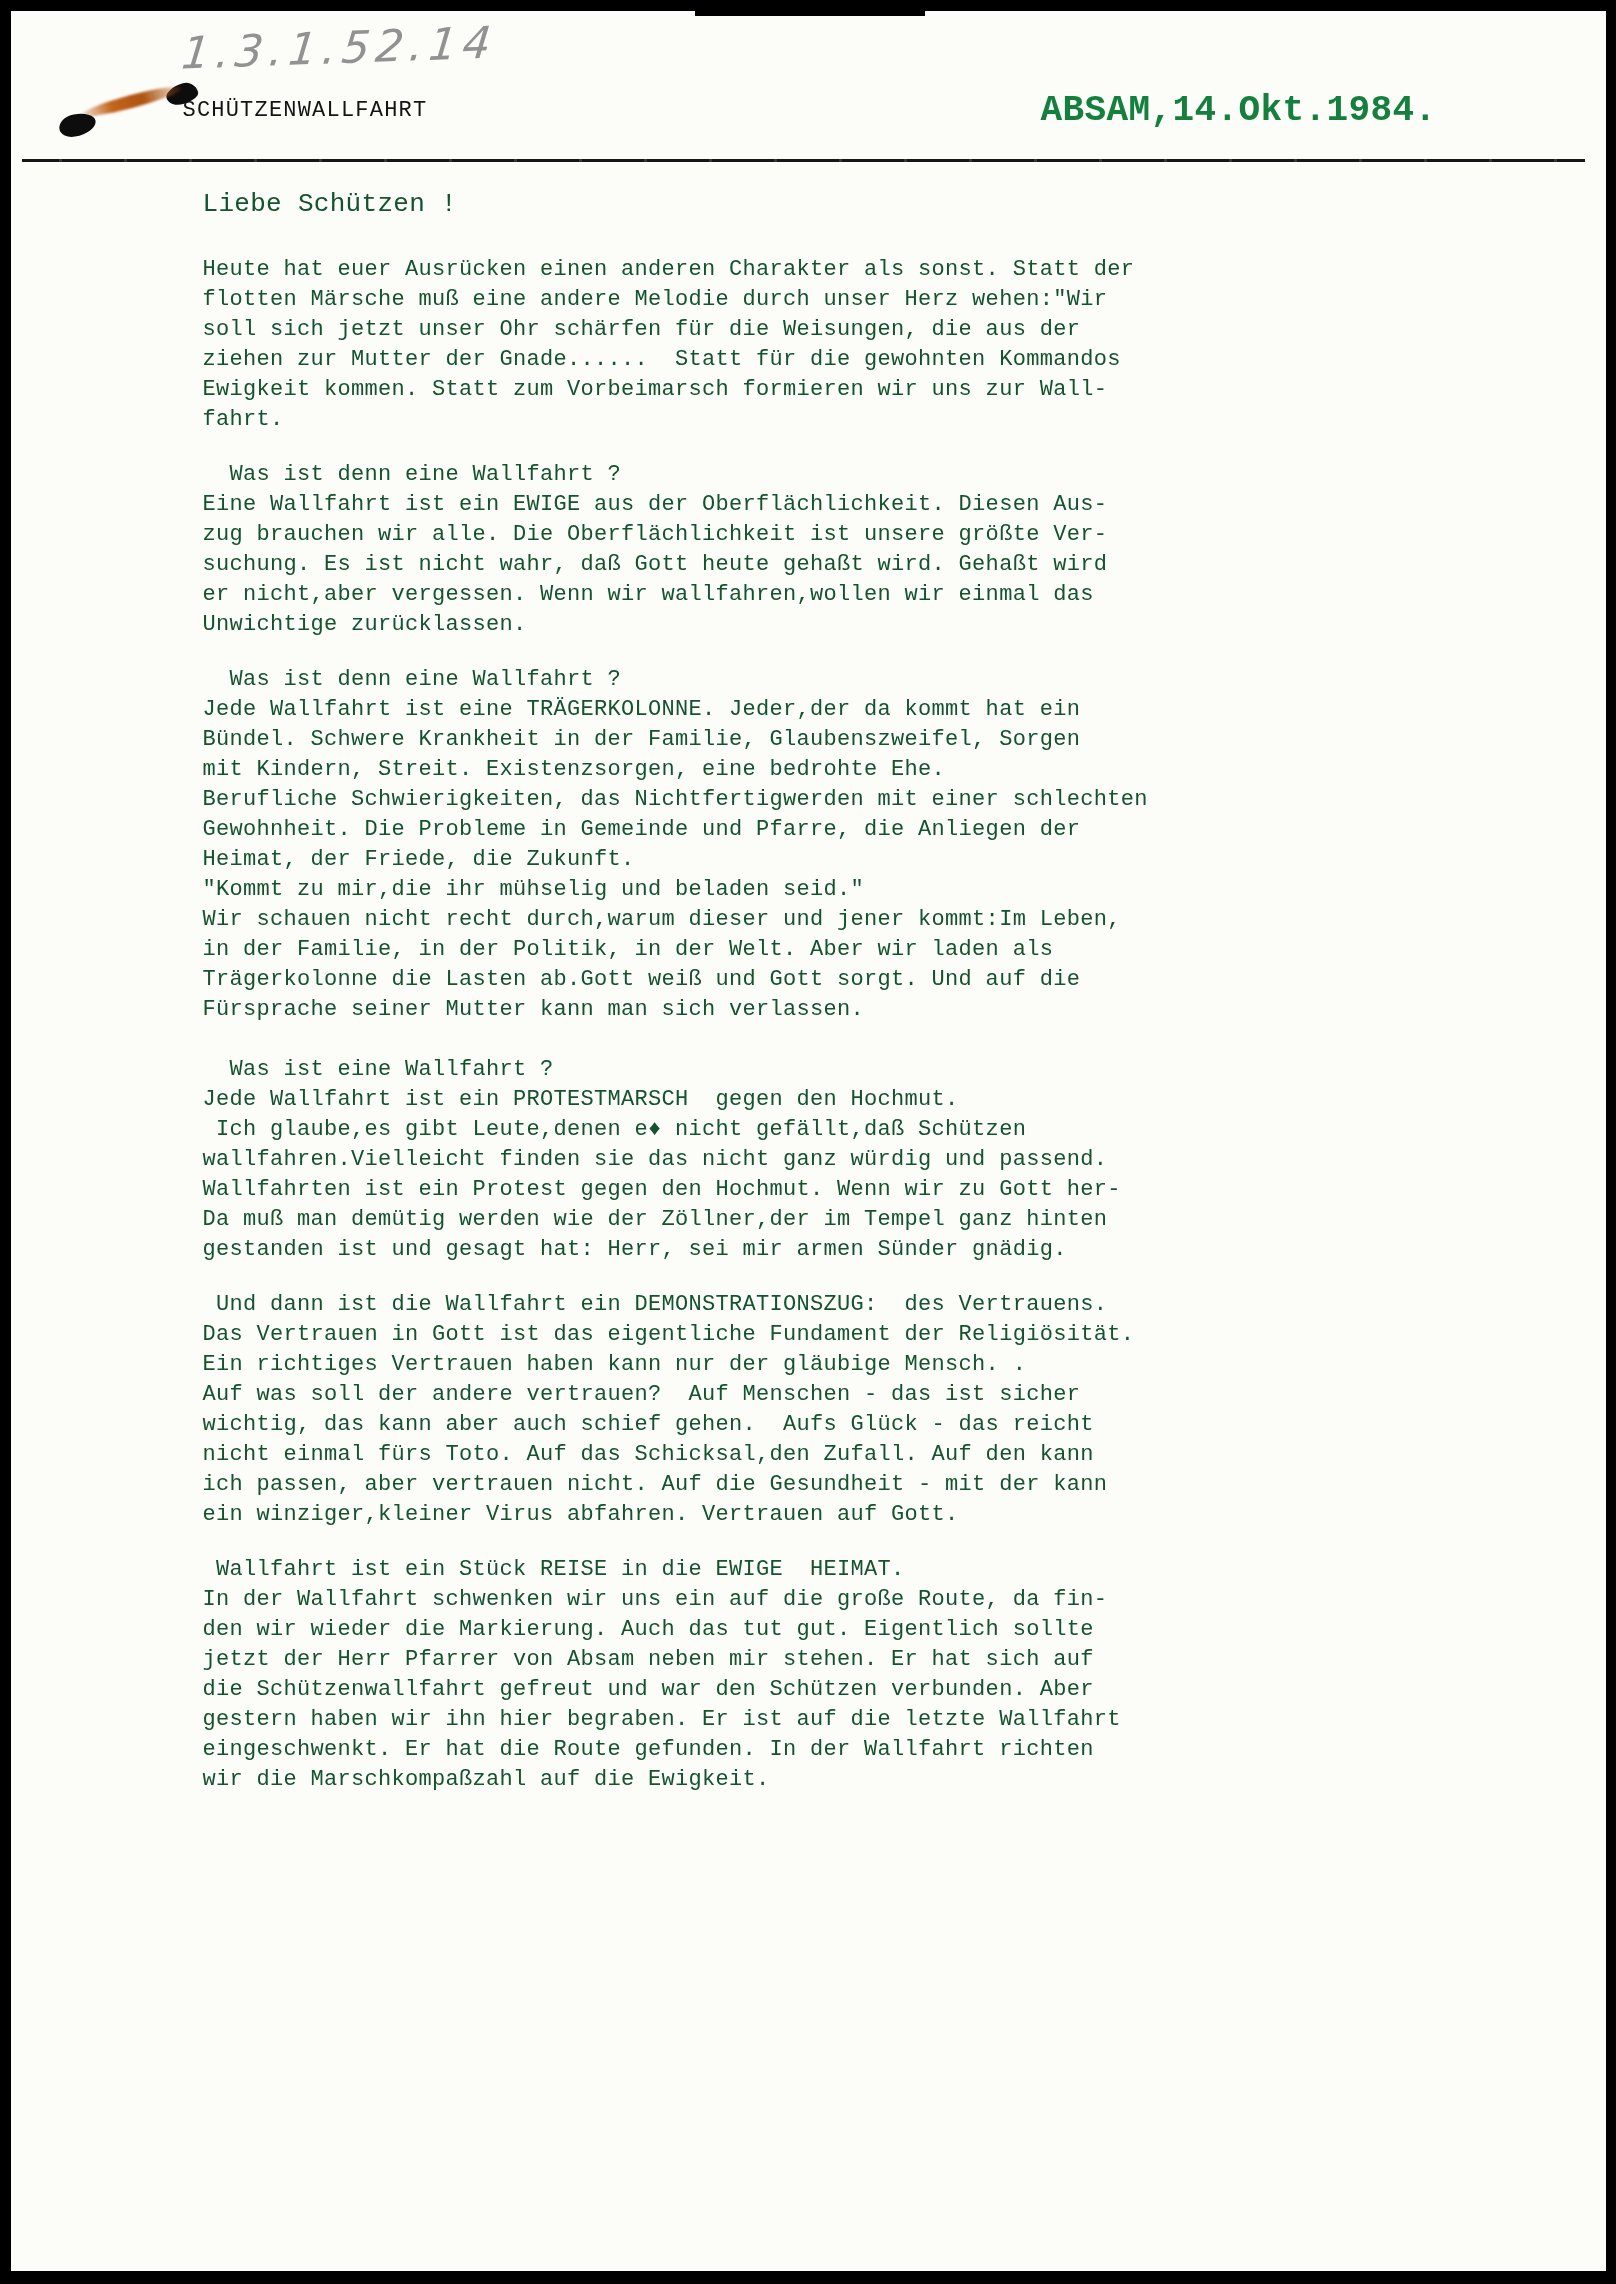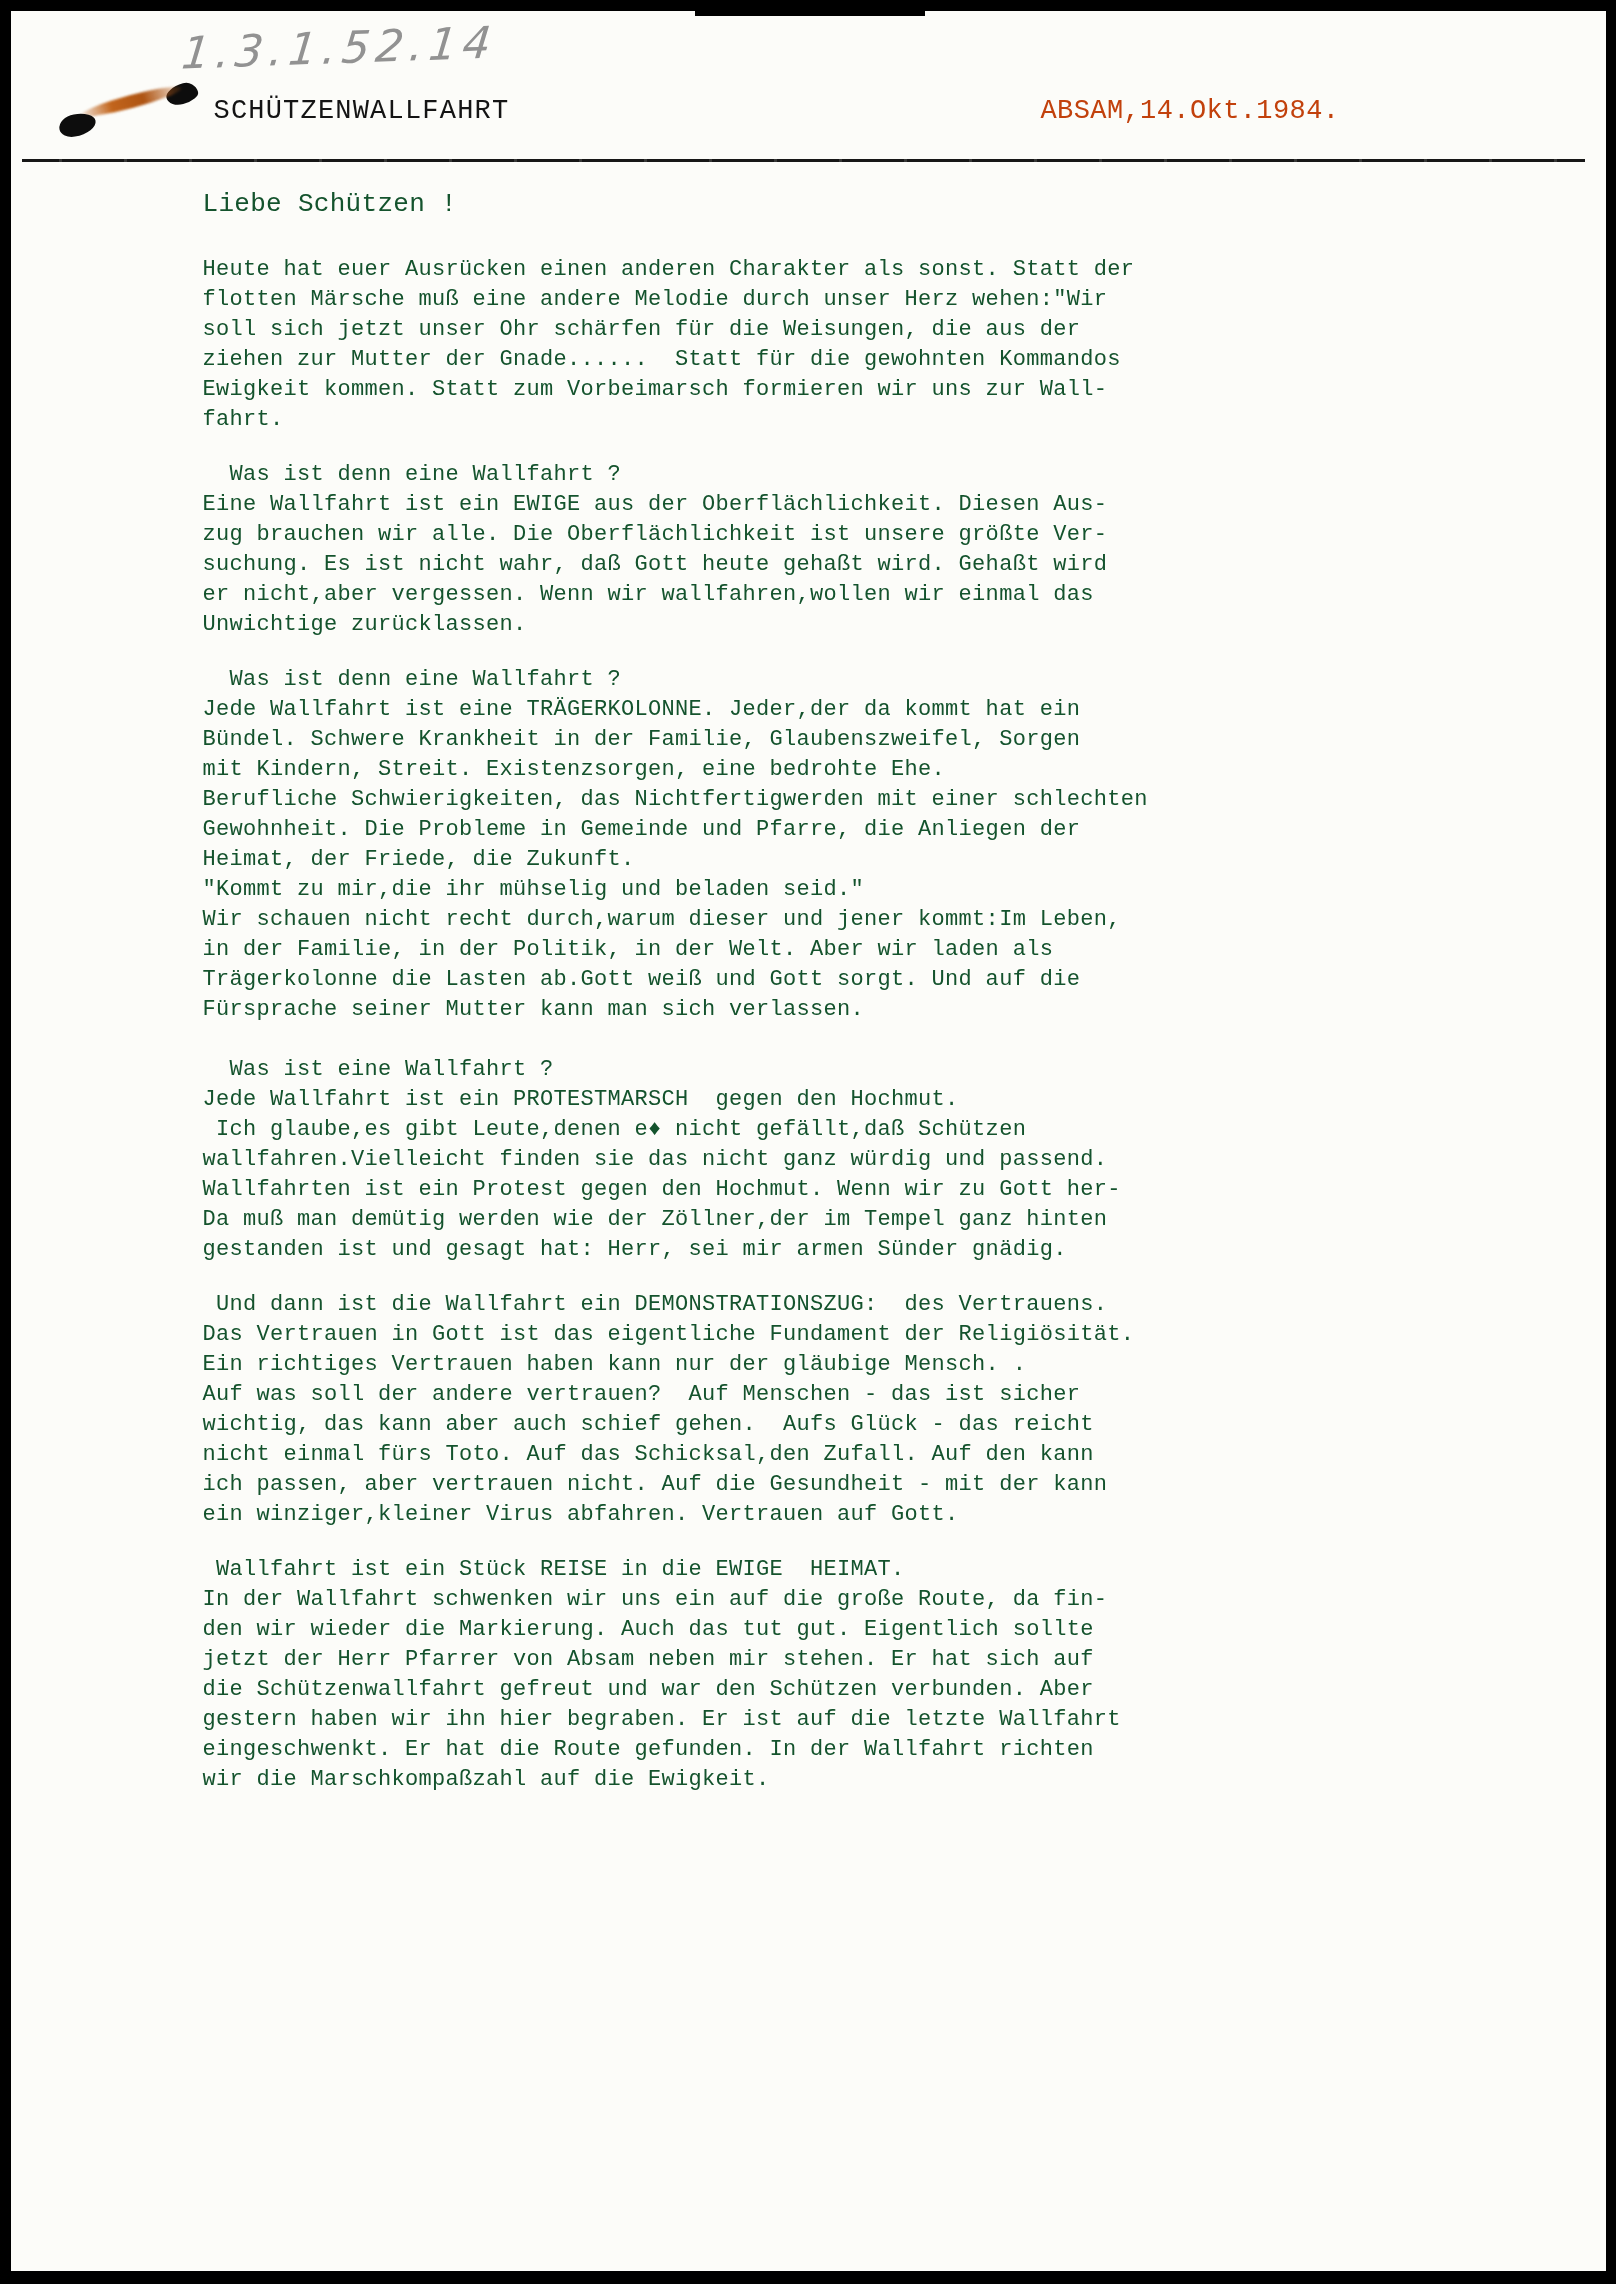--- a/index.html
+++ b/index.html
@@ -40,30 +40,31 @@
     transform:rotate(-10deg);
   }
   .rust-smudge{
     position:absolute;left:69px;top:84px;width:103px;height:13px;
     background:linear-gradient(90deg,rgba(176,84,22,.15),#c2651c 30%,#ae5413 62%,rgba(190,100,30,.15));
     border-radius:50%;
     transform:rotate(-15deg);
     filter:blur(0.8px);
   }
   .header-title{
-    position:absolute;left:203px;top:84px;
-    font-size:27px;line-height:32px;
+    position:absolute;left:172px;top:84px;
+    font-size:22px;line-height:32px;
     letter-spacing:1.2px;color:#141414;
     white-space:pre;
   }
   .header-date{
     position:absolute;left:1030px;top:84px;
-    font-size:27px;line-height:32px;
-    letter-spacing:0.4px;color:#c2410c;
+    font-size:36px;line-height:32px;
+    letter-spacing:0.4px;color:#15803d;
     white-space:pre;
+    font-weight:bold;
   }
   .rule{
     position:absolute;left:11.3px;top:148px;
     width:1563px;height:2.4px;
     background:repeating-linear-gradient(90deg,#171717 0 37px,#383838 37px 40px,#171717 40px 65px);
   }
   .letter{
     position:absolute;left:192px;top:178px;
     color:#14532d;
   }

